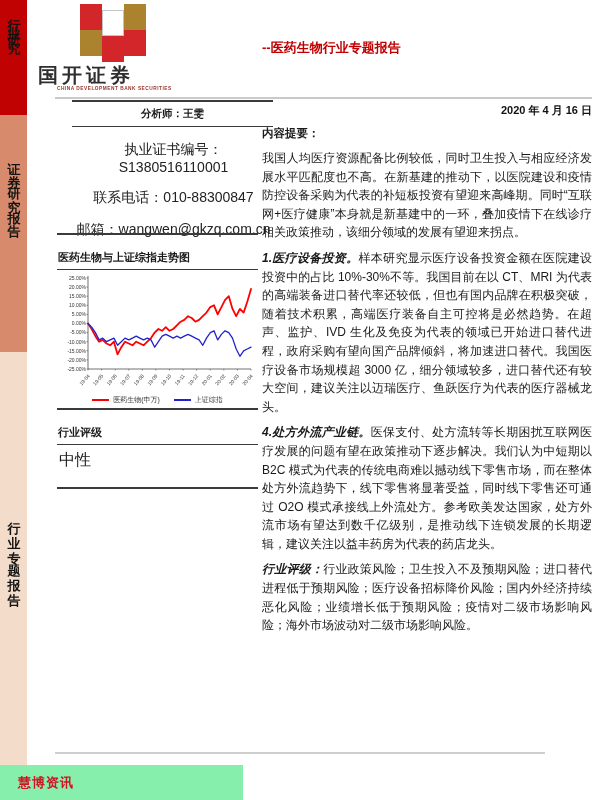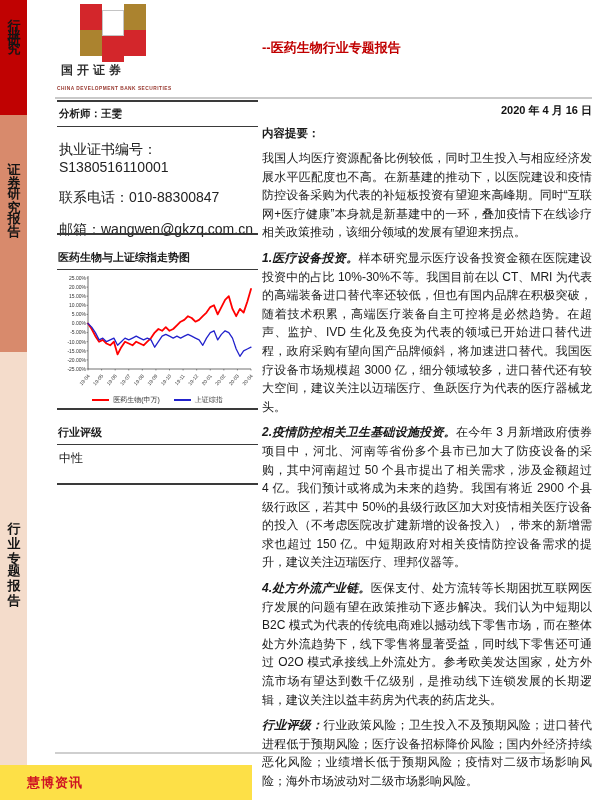--- a/index.html
+++ b/index.html
@@ -16,50 +16,50 @@
   .v-text{
     writing-mode:vertical-rl;text-orientation:upright;
     font-weight:bold;color:#141414;font-size:13px;
   }
   .seg-top .v-text{padding-top:9px;letter-spacing:7px;}
   .seg-mid .v-text{padding-top:38px;letter-spacing:12px;font-weight:600;}
   .seg-bot .v-text{padding-top:160px;letter-spacing:14px;font-weight:600;}
 
   
   .footer-line{position:absolute;left:55px;top:752px;width:490px;height:2px;background:#cfcfcf;}
-  .footer-bar{position:absolute;left:0;top:765px;width:243px;height:35px;background:#fde047;display:flex;align-items:center;padding-left:9px;}
+  .footer-bar{position:absolute;left:0;top:765px;width:243px;height:35px;background:#86efac;display:flex;align-items:center;}
   .footer-brand{color:#CF1322;font-weight:bold;font-size:13px;letter-spacing:1px;padding-left:18px;}
 
   
   .logo-grid{position:absolute;left:80px;top:4px;width:66px;height:58px;}
   .sq{position:absolute;width:22px;height:26px;}
   .sq-r{background:#D3262B;} .sq-g{background:#AB832F;}
   .sq-w{background:#ffffff;border:1px solid #c4c4c4;box-sizing:border-box;}
-  .logo-name{position:absolute;left:61px;top:62px;width:210px;font-size:12px;font-weight:bold;color:#2e2e2e;letter-spacing:4px;font-family:"Liberation Serif","DejaVu Serif",serif;}
+  .logo-name{position:absolute;left:38px;top:62px;width:210px;font-size:20px;font-weight:bold;color:#2e2e2e;letter-spacing:4px;font-family:"Liberation Serif","DejaVu Serif",serif;}
   .logo-en{position:absolute;left:57px;top:86px;width:210px;font-size:4.8px;color:#96352C;letter-spacing:0.5px;font-weight:bold;}
   .header-line{position:absolute;left:55px;top:97px;width:537px;height:2px;background:#c9c9c9;}
   .title-block{position:absolute;left:262px;top:24px;width:330px;}
   .report-title{font-size:16px;font-weight:bold;color:#C00000;text-align:center;padding-right:64px;letter-spacing:1px;}
   .report-subtitle{font-size:13px;font-weight:bold;color:#C00000;padding-right:8px;margin-top:15px;}
   .report-date{position:absolute;left:262px;top:103px;width:330px;text-align:right;font-size:11px;font-weight:bold;color:#111;}
 
   
-  .analyst-block{position:absolute;left:57px;top:100px;width:201px;}
+  .analyst-block{position:absolute;left:72px;top:100px;width:201px;text-align:center;}
   .analyst-name{border-top:2px solid #3a3a3a;border-bottom:1.5px solid #3a3a3a;font-weight:bold;font-size:10.5px;padding:5px 2px;}
   .contact{font-size:14px;color:#222;margin-top:14px;padding-left:2px;}
 
   .chart-block{position:absolute;left:57px;top:233px;width:201px;}
   .section-heading{border-top:2px solid #3a3a3a;border-bottom:1.5px solid #3a3a3a;font-weight:bold;font-size:11px;padding:15px 1px 4px;}
   .chart-svg{display:block;margin-top:2px;}
   .legend-row{display:flex;justify-content:center;align-items:center;gap:14px;margin-top:1px;}
   .legend-item{display:flex;align-items:center;gap:4px;font-size:7px;color:#333;}
   .legend-swatch{display:inline-block;width:17px;height:2px;}
 
   .rating-block{position:absolute;left:57px;top:408px;width:201px;}
-  .rating-value{font-size:12px;padding:5px 2px 16px;border-bottom:2px solid #3a3a3a;}
+  .rating-value{font-size:16px;padding:5px 2px 16px;border-bottom:2px solid #3a3a3a;}
 
   
   .summary-col{position:absolute;left:262px;top:126px;width:330px;}
   .summary-heading{font-weight:bold;font-size:11.5px;margin-bottom:8px;}
   .summary-col p{font-size:12px;line-height:1.55;text-align:justify;margin:0 0 7px;}
   .summary-col p b{font-weight:bold;font-style:italic;}
 </style>
 </head>
 <body>
 
@@ -176,21 +176,20 @@
 <div class="rating-block">
   <div class="section-heading">行业评级</div>
   <div class="rating-value">中性</div>
 </div>
 
 <div class="summary-col">
   <div class="summary-heading">内容提要：</div>
   <p>我国人均医疗资源配备比例较低，同时卫生投入与相应经济发展水平匹配度也不高。在新基建的推动下，以医院建设和疫情防控设备采购为代表的补短板投资有望迎来高峰期。同时“互联网+医疗健康”本身就是新基建中的一环，叠加疫情下在线诊疗相关政策推动，该细分领域的发展有望迎来拐点。</p>
   <div>
       <p><b>1.医疗设备投资。</b><span>样本研究显示医疗设备投资金额在医院建设投资中的占比 10%-30%不等。我国目前在以 CT、MRI 为代表的高端装备进口替代率还较低，但也有国内品牌在积极突破，随着技术积累，高端医疗装备自主可控将是必然趋势。在超声、监护、IVD 生化及免疫为代表的领域已开始进口替代进程，政府采购有望向国产品牌倾斜，将加速进口替代。我国医疗设备市场规模超 3000 亿，细分领域较多，进口替代还有较大空间，建议关注以迈瑞医疗、鱼跃医疗为代表的医疗器械龙头。</span></p>
-      <p><b>2.疫情防控相关卫生基础设施投资。</b><span>在今年 3 月新增政府债券项目中，河北、河南等省份多个县市已加大了防疫设备的采购，其中河南超过 50 个县市提出了相关需求，涉及金额超过 4 亿。我们预计或将成为未来的趋势。我国有将近 2900 个县级行政区，若其中 50%的县级行政区加大对疫情相关医疗设备的投入（不考虑医院改扩建新增的设备投入），带来的新增需求也超过 150 亿。中短期政府对相关疫情防控设备需求的提升，建议关注迈瑞医疗、理邦仪器等。</span></p>
       <p><b>4.处方外流产业链。</b><span>医保支付、处方流转等长期困扰互联网医疗发展的问题有望在政策推动下逐步解决。我们认为中短期以 B2C 模式为代表的传统电商难以撼动线下零售市场，而在整体处方外流趋势下，线下零售将显著受益，同时线下零售还可通过 O2O 模式承接线上外流处方。参考欧美发达国家，处方外流市场有望达到数千亿级别，是推动线下连锁发展的长期逻辑，建议关注以益丰药房为代表的药店龙头。</span></p>
       <p><b>行业评级：</b><span>行业政策风险；卫生投入不及预期风险；进口替代进程低于预期风险；医疗设备招标降价风险；国内外经济持续恶化风险；业绩增长低于预期风险；疫情对二级市场影响风险；海外市场波动对二级市场影响风险。</span></p>
     </div>
 </div>
 
 <div class="footer-line"></div>
 <div class="footer-bar">
   <span class="footer-brand">慧博资讯</span>
 </div>
 

